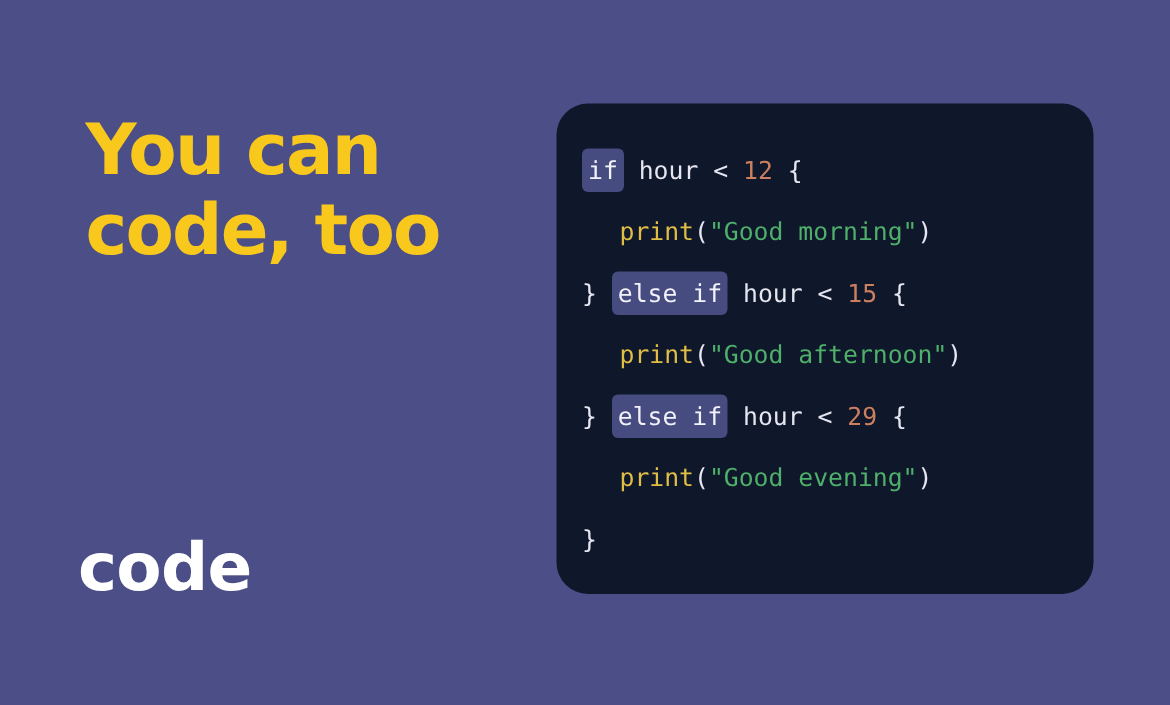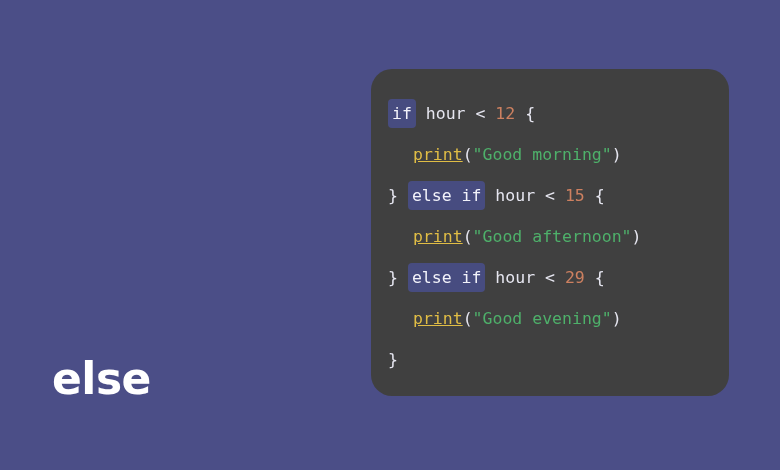--- a/index.html
+++ b/index.html
@@ -53,21 +53,21 @@
     line-height: 48px;
   }
 
   
   .code-panel {
     position: absolute;
     left: 371px;
     top: 69px;
     width: 358px;
     height: 327px;
-    background: #404040;
+    background: #0f172a;
     border-radius: 21px;
     box-sizing: border-box;
     padding: 24px 0 0 0;
     overflow: hidden;
   }
   .code-body {
     font-family: "DejaVu Sans Mono", monospace;
     font-size: 16.5px;
     line-height: 41px;
     padding-left: 17px;
@@ -84,31 +84,33 @@
   
   .tok-plain  { color: #e6e6f0; }
   .tok-kw     {
     color: #f2f2fa;
     background: #474c80;
     border-radius: 4px;
     padding: 5px 4px;
   }
   .tok-num    { color: #cd8060; }
   .tok-str    { color: #4eb06a; }
-  .tok-fn     { color: #e0bd45; text-decoration: underline; }
+  .tok-fn     { color: #e0bd45; }
   .tok-punct  { color: #e6e6f0; }
 </style>
 </head>
 <body>
 
 <div class="poster">
 
   <div class="left-col">
+    <div class="headline">You can
+code, too</div>
 
-    <div class="logo">else</div>
+    <div class="logo">code</div>
   </div>
 
   <div class="code-panel">
     <div class="code-body">
         <div class="code-line"><span class="tok-kw">if</span><span class="tok-plain"> hour </span><span class="tok-punct">&lt; </span><span class="tok-num">12</span><span class="tok-plain"> {</span></div>
         <div class="code-line indent"><span class="tok-fn">print</span><span class="tok-punct">(</span><span class="tok-str">"Good morning"</span><span class="tok-punct">)</span></div>
         <div class="code-line"><span class="tok-plain">} </span><span class="tok-kw">else if</span><span class="tok-plain"> hour </span><span class="tok-punct">&lt; </span><span class="tok-num">15</span><span class="tok-plain"> {</span></div>
         <div class="code-line indent"><span class="tok-fn">print</span><span class="tok-punct">(</span><span class="tok-str">"Good afternoon"</span><span class="tok-punct">)</span></div>
         <div class="code-line"><span class="tok-plain">} </span><span class="tok-kw">else if</span><span class="tok-plain"> hour </span><span class="tok-punct">&lt; </span><span class="tok-num">29</span><span class="tok-plain"> {</span></div>
         <div class="code-line indent"><span class="tok-fn">print</span><span class="tok-punct">(</span><span class="tok-str">"Good evening"</span><span class="tok-punct">)</span></div>

